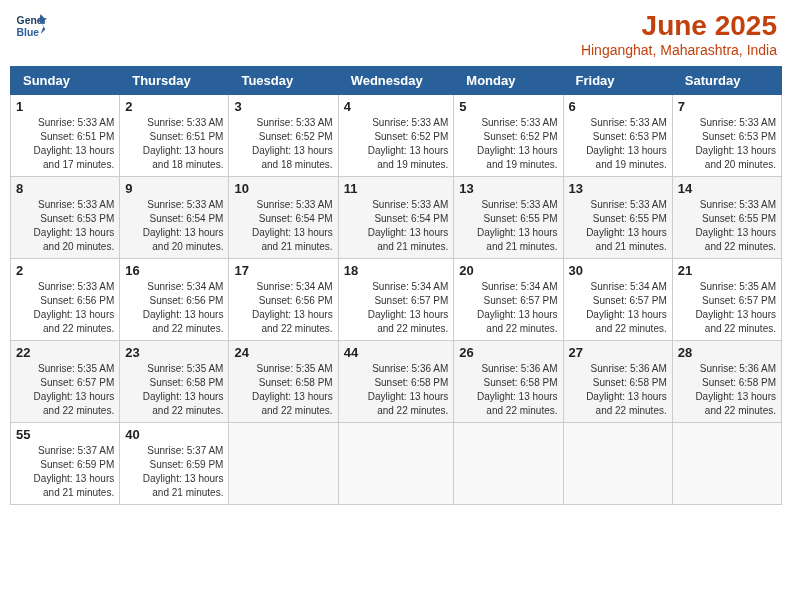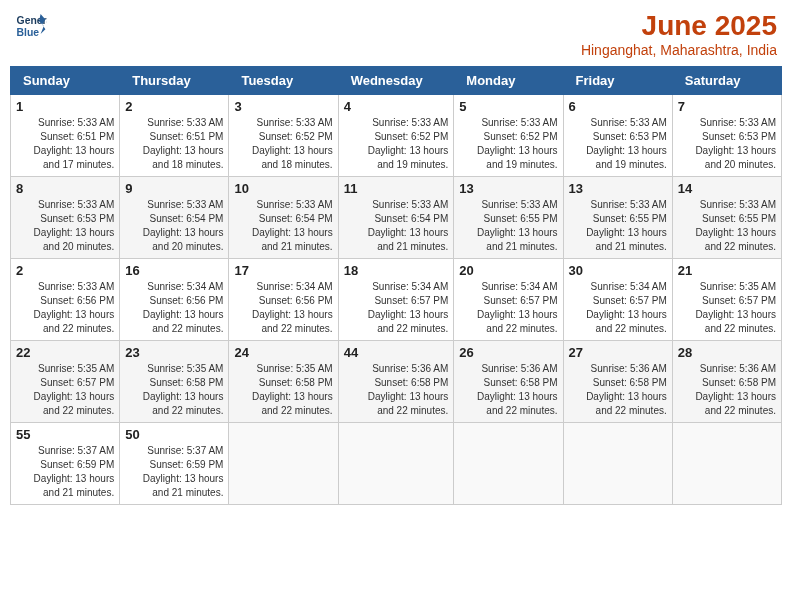--- a/index.html
+++ b/index.html
@@ -373,21 +373,21 @@
         <td>
           <span class="day-number">55</span>
           <div class="day-info">
             <div>Sunrise: 5:37 AM</div>
             <div>Sunset: 6:59 PM</div>
             <div>Daylight: 13 hours</div>
             <div>and 21 minutes.</div>
           </div>
         </td>
         <td>
-          <span class="day-number">50</span>
+          <span class="day-number">40</span>
           <div class="day-info">
             <div>Sunrise: 5:37 AM</div>
             <div>Sunset: 6:59 PM</div>
             <div>Daylight: 13 hours</div>
             <div>and 21 minutes.</div>
           </div>
         </td>
         <td class="empty-cell"></td>
         <td class="empty-cell"></td>
         <td class="empty-cell"></td>

